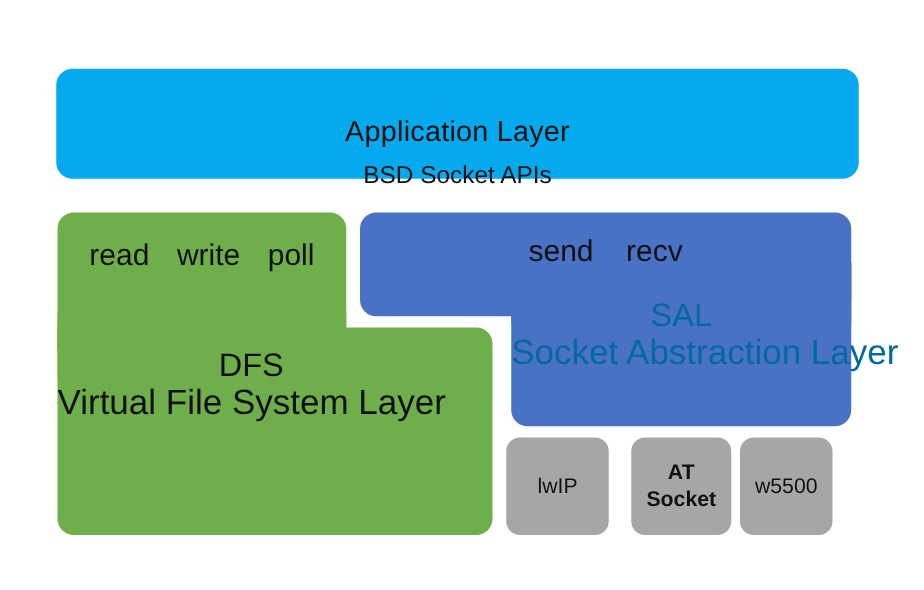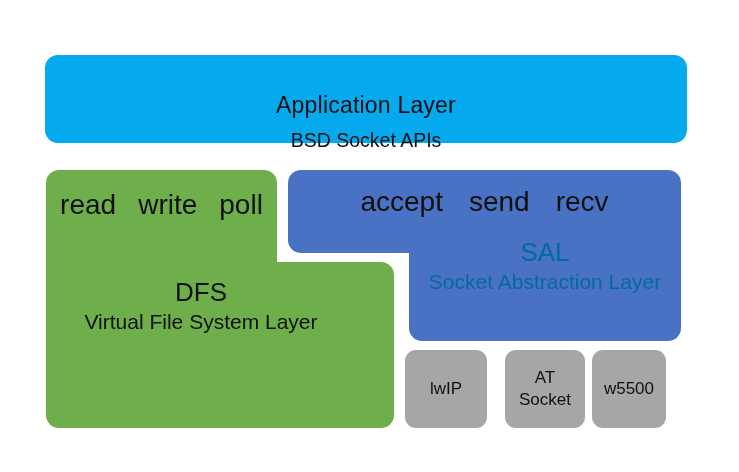--- a/index.html
+++ b/index.html
@@ -126,21 +126,21 @@
   }
 
   
   .ops-row {
     position: absolute;
     display: flex;
     align-items: center;
     white-space: nowrap;
   }
   .ops-row .op {
-    font-size: 28px;
+    font-size: 24px;
     line-height: 24px;
   }
 
   #dfs-ops {
     left: 46px;
     top: 193px;
     width: 231px;
     justify-content: center;
     gap: 22px;
   }
@@ -155,21 +155,21 @@
   .title-block {
     position: absolute;
     text-align: center;
     white-space: nowrap;
   }
   .title-block .big {
     font-size: 26px;
     line-height: 32px;
   }
   .title-block .sub {
-    font-size: 21px;
+    font-size: 28px;
     line-height: 28px;
   }
 
   #dfs-title {
     left: 46px;
     top: 276px;
     width: 310px;
   }
   #sal-title {
     left: 409px;
@@ -186,21 +186,21 @@
     align-items: center;
     justify-content: center;
     text-align: center;
     font-size: 17px;
     line-height: 22px;
     color: #101010;
     top: 350px;
     height: 78px;
   }
   #driver-lwip  { left: 405px; width: 82px; }
-  #driver-at    { left: 505px; width: 80px; }
+  #driver-at    { left: 505px; width: 80px; font-weight: bold; }
   #driver-w5500 { left: 592px; width: 74px; }
   .driver .two-line span { display: block; }
 </style>
 </head>
 <body>
 
 <div id="stage" style="background: rgb(255, 255, 255);">
 
   <div class="box" id="app-layer" style="background: rgb(5, 169, 237); color: rgb(16, 16, 16);">
     <div class="line1">Application Layer</div>
@@ -225,21 +225,20 @@
     <div class="sub">Virtual File System Layer</div>
   </div>
 
   <div class="box" id="sal-shape">
     <div class="seg seg-top" style="background: rgb(74, 114, 196);"></div>
     <div class="seg seg-joint" style="background: rgb(74, 114, 196);"></div>
     <div class="seg seg-bottom" style="background: rgb(74, 114, 196);"></div>
   </div>
 
   <div class="ops-row" id="sal-ops" style="color: rgb(16, 16, 16);">
-    <span class="op">accept</span>
     <span class="op">send</span>
     <span class="op">recv</span>
   </div>
 
   <div class="title-block" id="sal-title" style="color: #0369a1;">
     <div class="big">SAL</div>
     <div class="sub">Socket Abstraction Layer</div>
   </div>
 
   <div class="driver" id="driver-lwip" style="background: rgb(166, 166, 166); color: rgb(16, 16, 16);">

